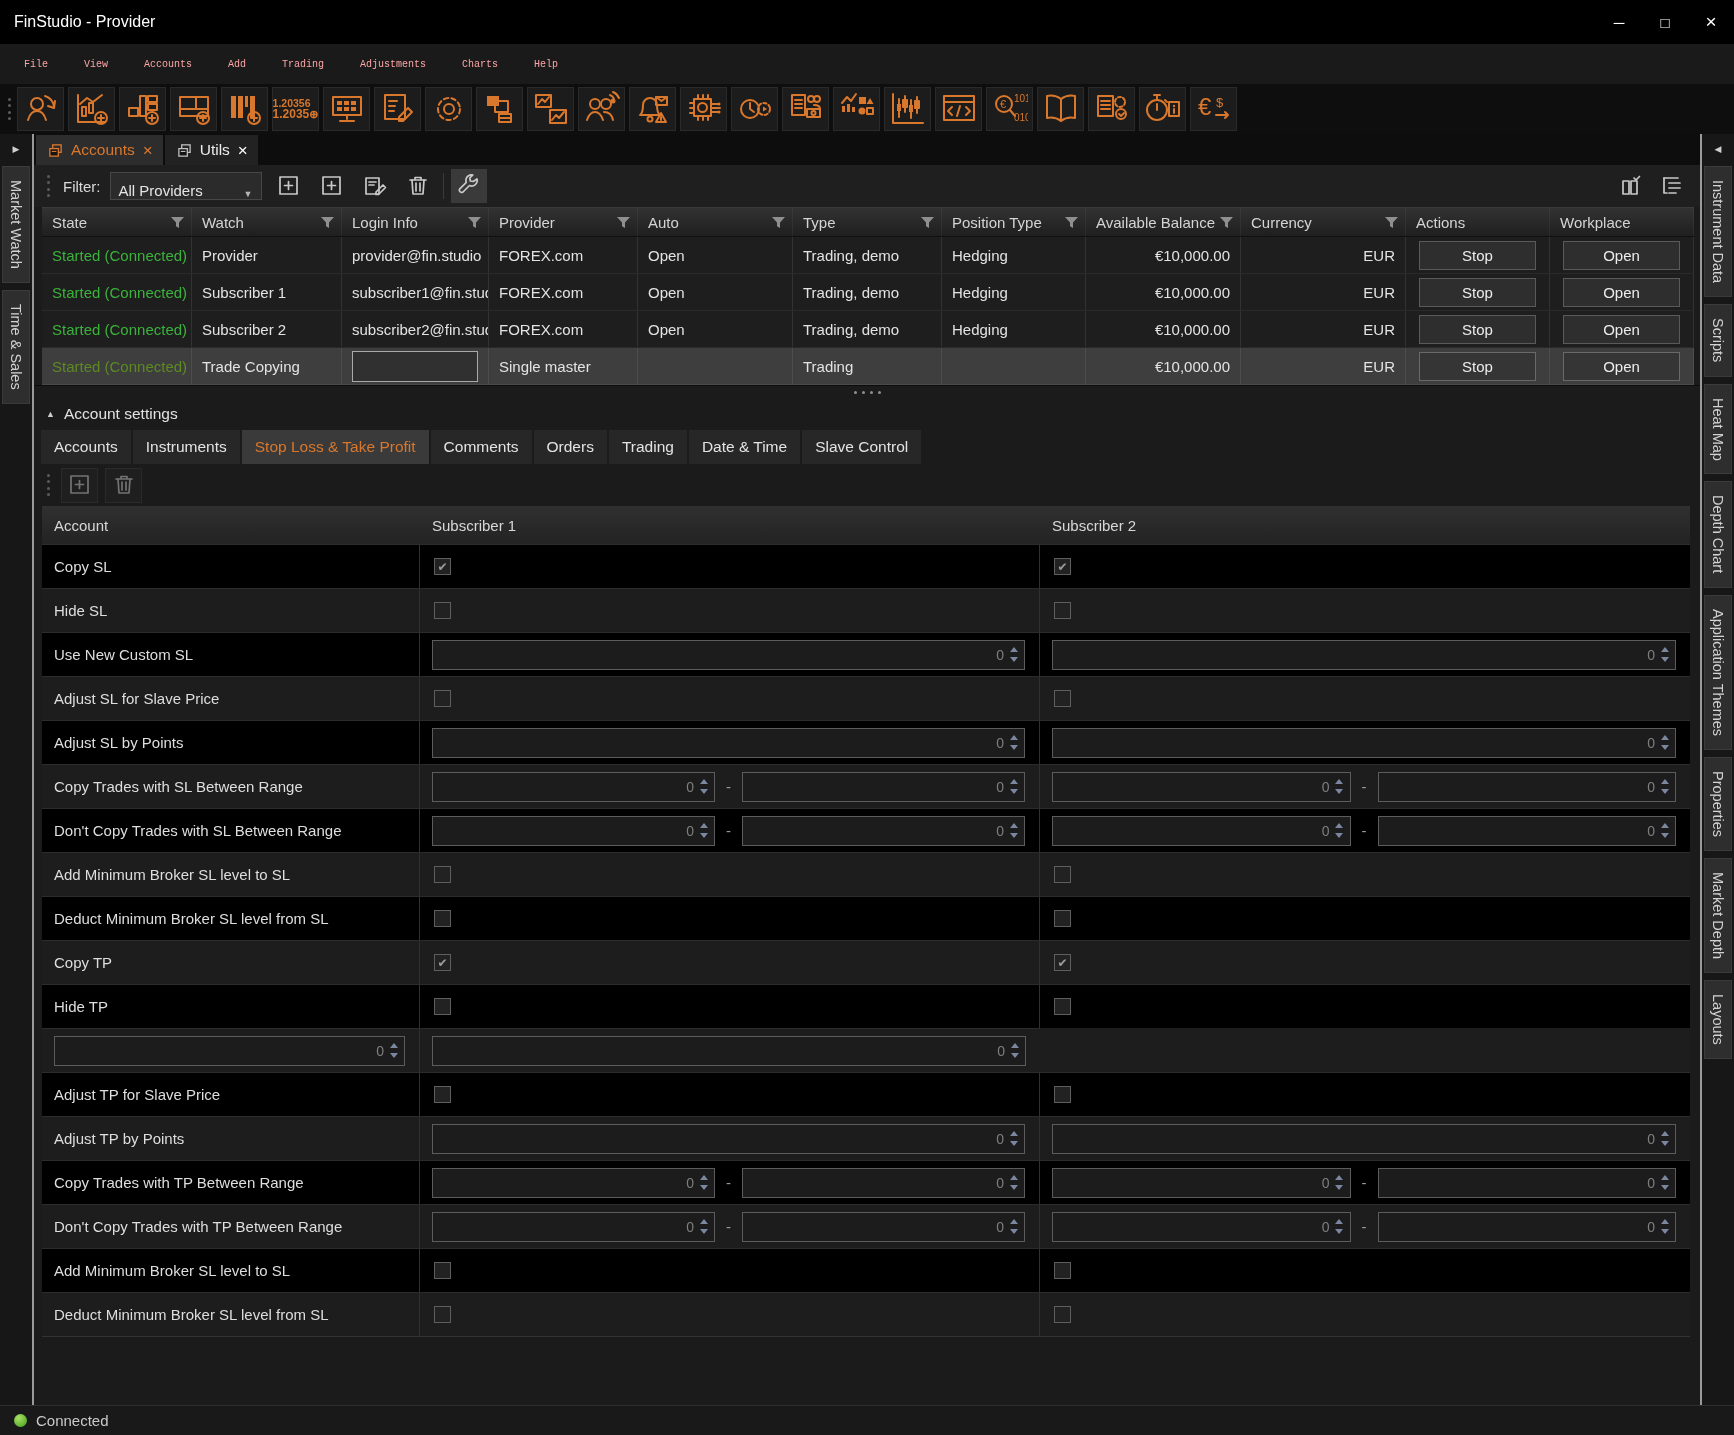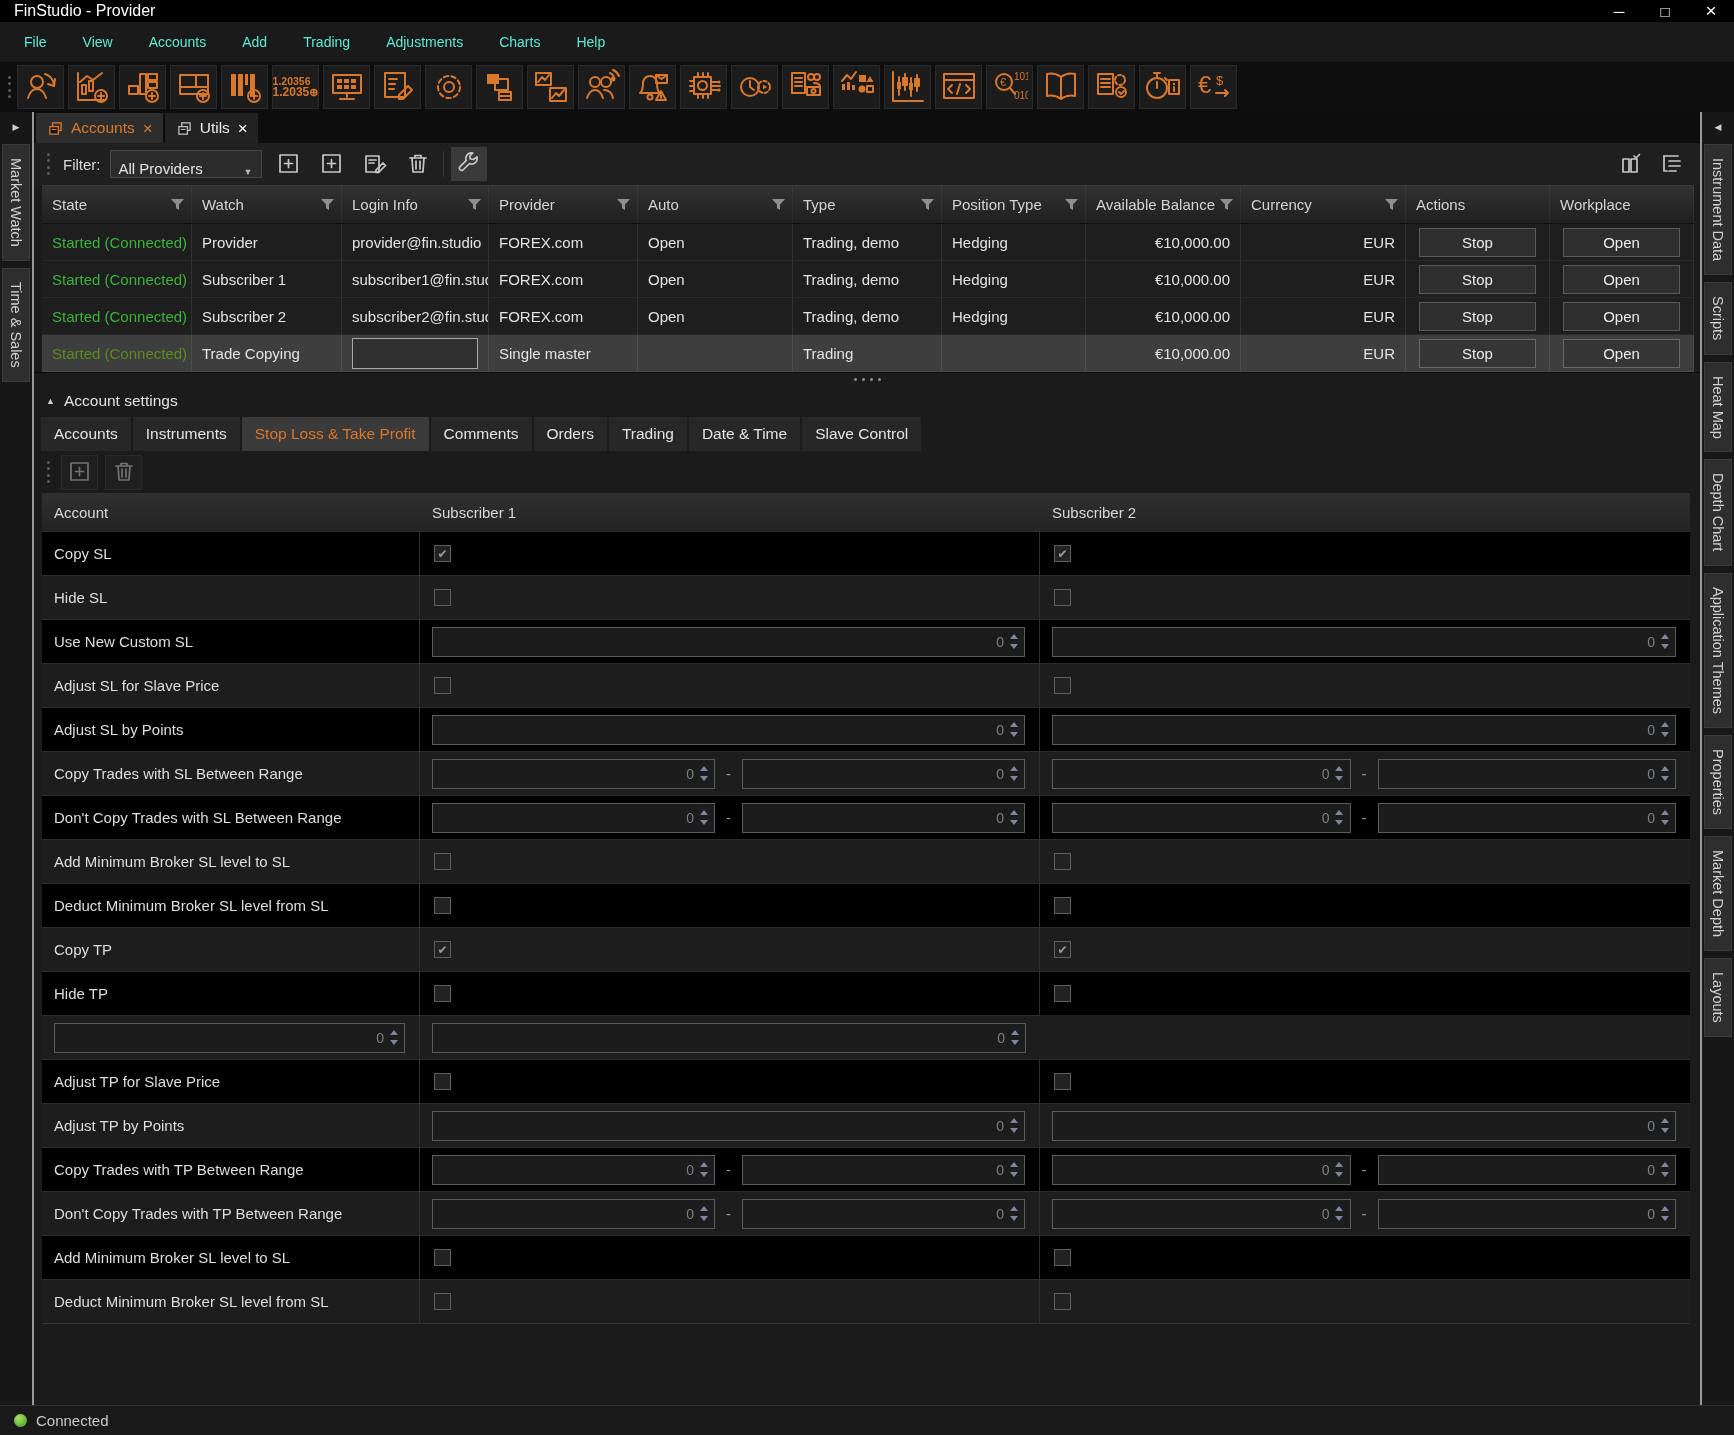--- a/index.html
+++ b/index.html
@@ -5,27 +5,27 @@
 :root{
   --accent:#d9782c; --green:#3bb33b; --olive:#5d8a22;
   --agrid-cols:150px 150px 147px 149px 155px 149px 144px 155px 165px 144px 1fr;
   --scols:378px 620px 1fr;
 }
 *{margin:0;padding:0;box-sizing:border-box;}
 html,body{background:#000;}
 body{width:1734px;height:1435px;overflow:hidden;font-family:"Liberation Sans",sans-serif;color:#e0e0e0;}
 #app{width:1734px;height:1435px;display:flex;flex-direction:column;background:#141414;}
 
-.titlebar{height:22px;background:#000;display:flex;align-items:center;padding-left:14px;flex:none;gap:8px;}
+.titlebar{height:44px;background:#000;display:flex;align-items:center;padding-left:14px;flex:none;gap:8px;}
 .title-text{color:#fff;font-size:16px;}
 .t-spacer{flex:1;}
 .win-btn{width:46px;height:38px;display:flex;align-items:center;justify-content:center;color:#fff;font-size:15px;background:transparent;border:none;font-family:inherit;}
 
 .menubar{height:40px;background:#1a1a1a;display:flex;align-items:center;padding-left:10px;gap:8px;flex:none;}
-.menu-item{padding:6px 14px;font-size:14px;color:#5eead4;}
+.menu-item{padding:6px 14px;font-size:10px;color:#fca5a5;font-family:Liberation Mono, monospace;}
 
 .toolbar{height:50px;background:#0e0e0e;display:flex;align-items:center;padding-left:3px;overflow:hidden;flex:none;}
 .grip{display:flex;flex-direction:column;align-items:center;justify-content:center;width:12px;flex:none;}
 .grip i{width:3px;height:3px;border-radius:50%;background:#5c5c5c;margin:1.6px 0;display:block;}
 #toolbar-icons{display:flex;align-items:center;}
 .tool-btn{width:47px;height:44px;background:#1c1c1c;border:1px solid #2a2a2a;margin:0 2px;display:flex;align-items:center;justify-content:center;flex:none;padding:0;}
 .tb-icon{display:flex;align-items:center;justify-content:center;}
 .tb-icon svg{display:block;}
 .quote-ic{display:flex;flex-direction:column;align-items:flex-start;line-height:11px;font-size:10.5px;color:var(--accent);font-weight:bold;}
 .quote-ic .q2{font-size:12px;}
@@ -47,21 +47,21 @@
 
 .filterbar{height:42px;background:#1f1f1f;display:flex;align-items:center;gap:9px;padding-left:8px;flex:none;}
 .filter-label{font-size:15px;color:#dadada;}
 .dropdown{width:152px;height:28px;background:#2b2b2b;border:1px solid #474747;display:flex;align-items:flex-end;padding:0 8px;font-size:15px;color:#e4e4e4;}
 .dd-arrow{margin-left:auto;font-size:9px;color:#b5b5b5;}
 .fbtn{width:36px;height:34px;display:flex;align-items:center;justify-content:center;background:transparent;border:none;padding:0;}
 .fbtn.toggled{background:#3a3a3a;}
 .vsep{width:1px;height:26px;background:#3a3a3a;display:inline-block;}
 .fb-right{margin-left:auto;display:flex;gap:16px;padding-right:16px;align-items:center;}
 
-.agrid-header{display:grid;grid-template-columns:var(--agrid-cols);height:39px;background:linear-gradient(#323232,#1f1f1f);border-top:1px solid #3a3a3a;border-bottom:1px solid #101010;margin:0 6px 0 8px;flex:none;}
+.agrid-header{display:grid;grid-template-columns:var(--agrid-cols);height:30px;background:linear-gradient(#323232,#1f1f1f);border-top:1px solid #3a3a3a;border-bottom:1px solid #101010;margin:0 6px 0 8px;flex:none;}
 .ghc{display:flex;align-items:center;padding:0 6px 0 10px;font-size:15px;color:#d4d4d4;overflow:hidden;white-space:nowrap;border-right:1px solid rgba(255,255,255,0.05);}
 .ghc .lbl{flex:1;overflow:hidden;}
 .funnel{flex:none;margin-left:4px;display:flex;}
 #agrid-body{margin:0 6px 0 8px;flex:none;}
 .agrid-row{display:grid;grid-template-columns:var(--agrid-cols);height:37px;background:#1e1e1e;border-bottom:1px solid #2a2a2a;}
 .agrid-row.selected{background:#3e3e3e;border-bottom-color:#4a4a4a;}
 .c{display:flex;align-items:center;padding:0 10px;font-size:15px;color:#e3e3e3;overflow:hidden;white-space:nowrap;border-right:1px solid #323232;}
 .agrid-row.selected .c{border-right-color:#4d4d4d;}
 .c.state{color:var(--green);}
 .agrid-row.selected .c.state{color:var(--olive);}

